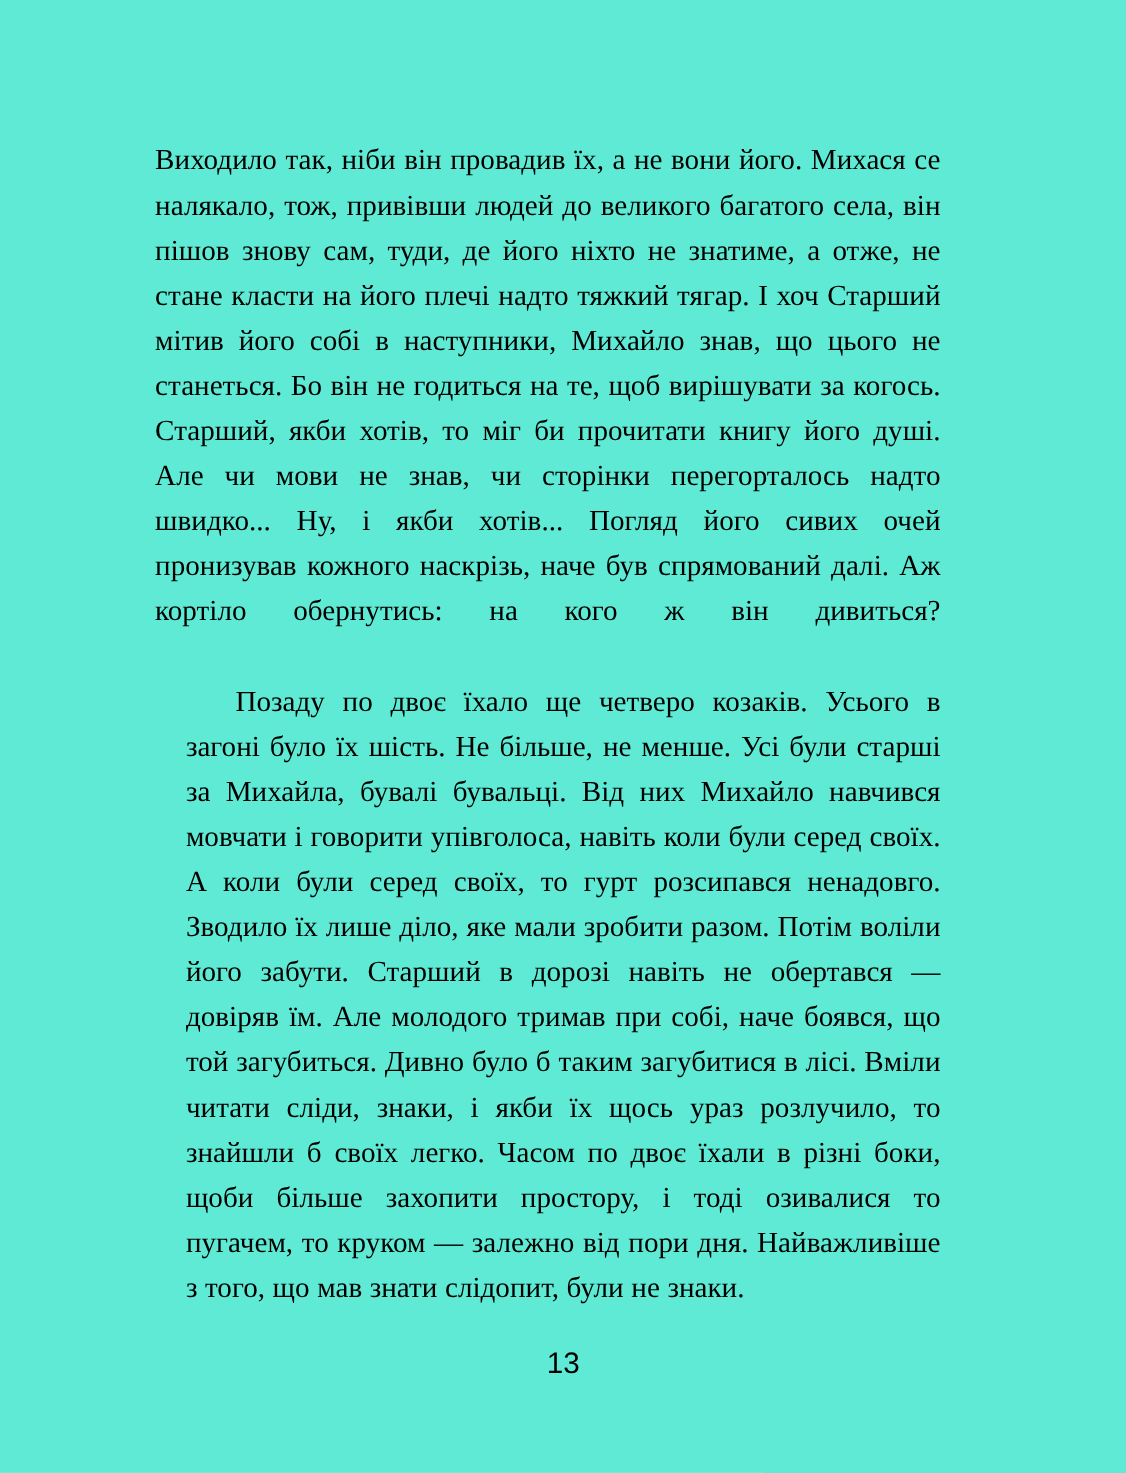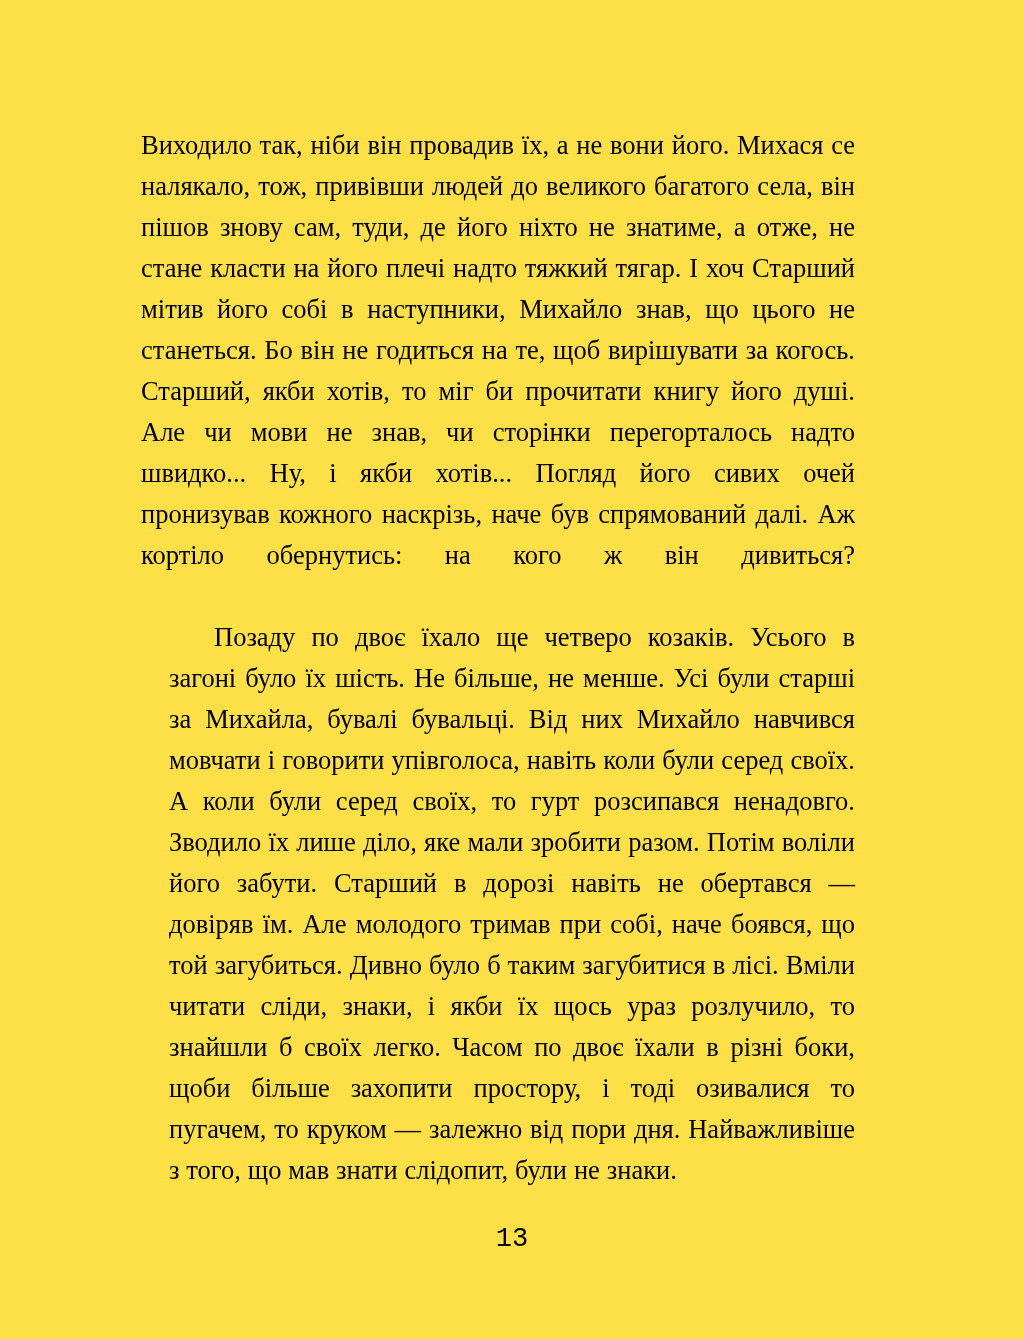--- a/index.html
+++ b/index.html
@@ -5,21 +5,21 @@
   html, body {
     margin: 0;
     padding: 0;
     background: #ffffff;
   }
 
   .page {
     position: relative;
     width: 1024px;
     height: 1339px;
-    background: #fde047;
+    background: #5eead4;
     margin: 0 auto;
     overflow: hidden;
   }
 
   .text-block {
     position: absolute;
     left: 141px;
     top: 125px;
     width: 714px;
     font-family: "Liberation Serif", "DejaVu Serif", serif;
@@ -49,21 +49,21 @@
     display: inline-block;
     width: 100%;
   }
 
   .page-number {
     position: absolute;
     left: 0;
     right: 0;
     top: 1222px;
     text-align: center;
-    font-family: Liberation Mono, monospace;
+    font-family: Liberation Sans, sans-serif;
     font-size: 27px;
     line-height: 34px;
     color: #000000;
   }
 </style>
 </head>
 <body>
 
 <div class="page">
 

